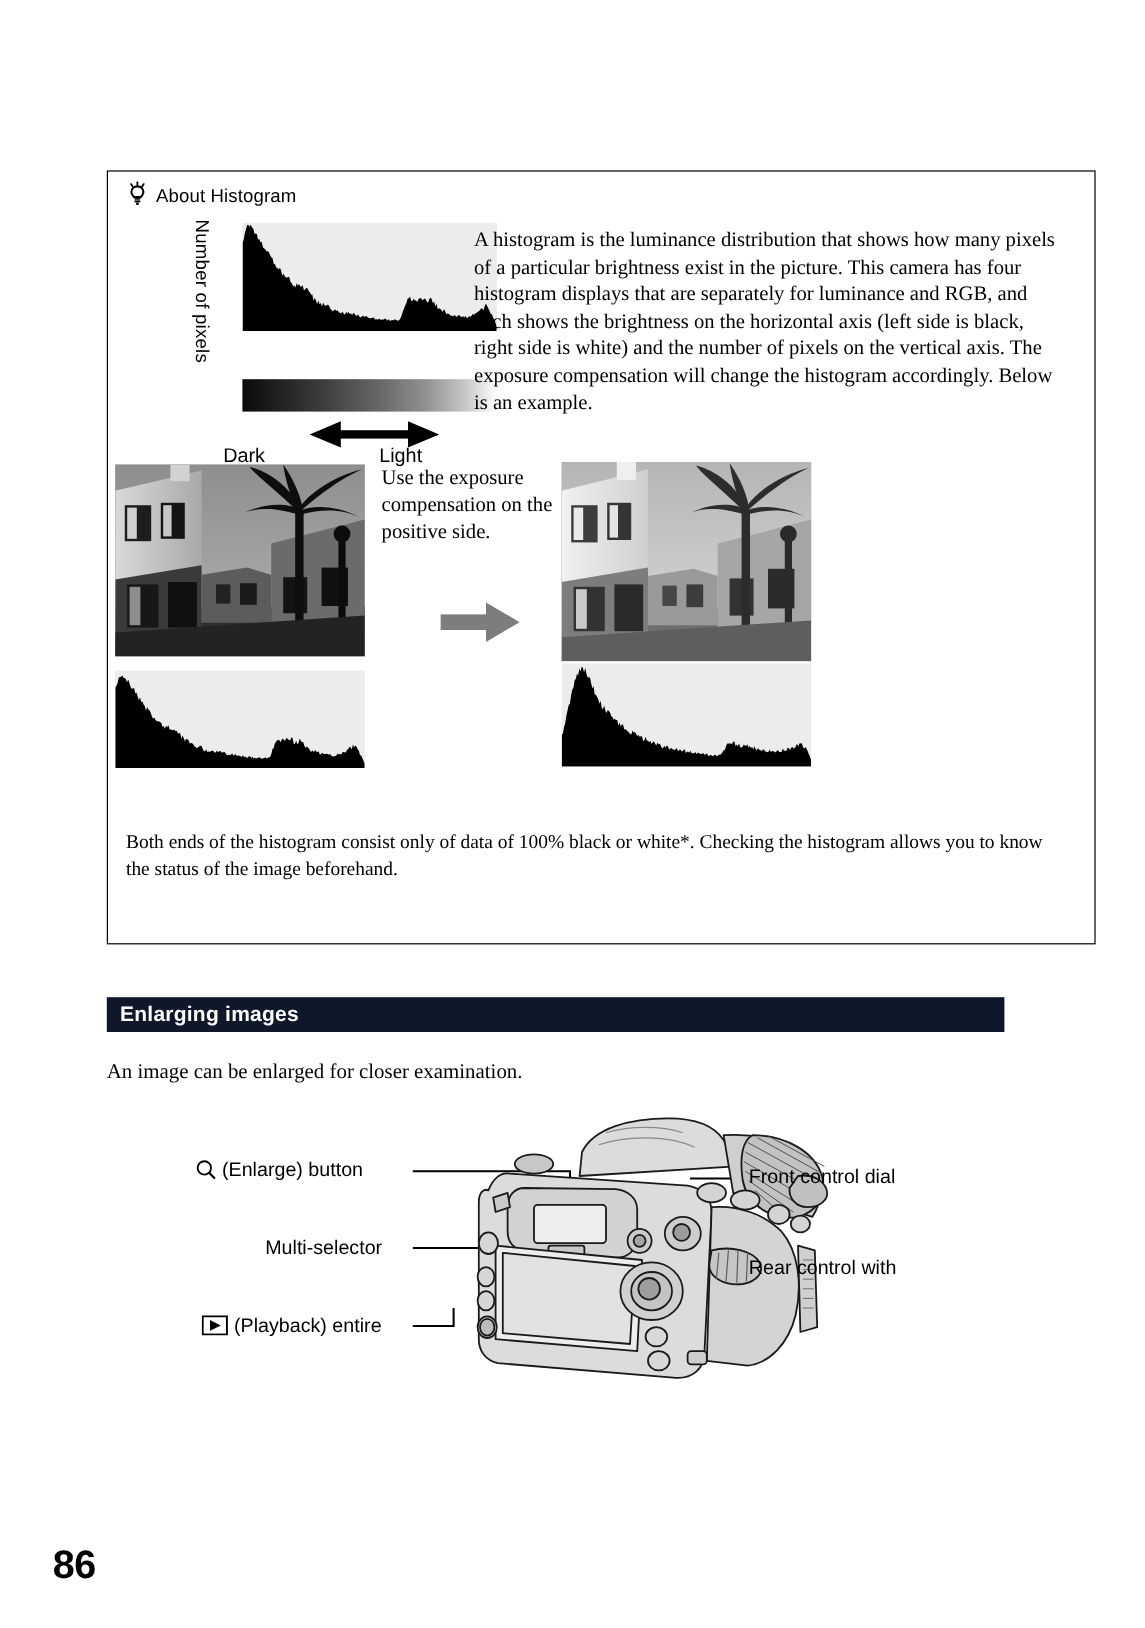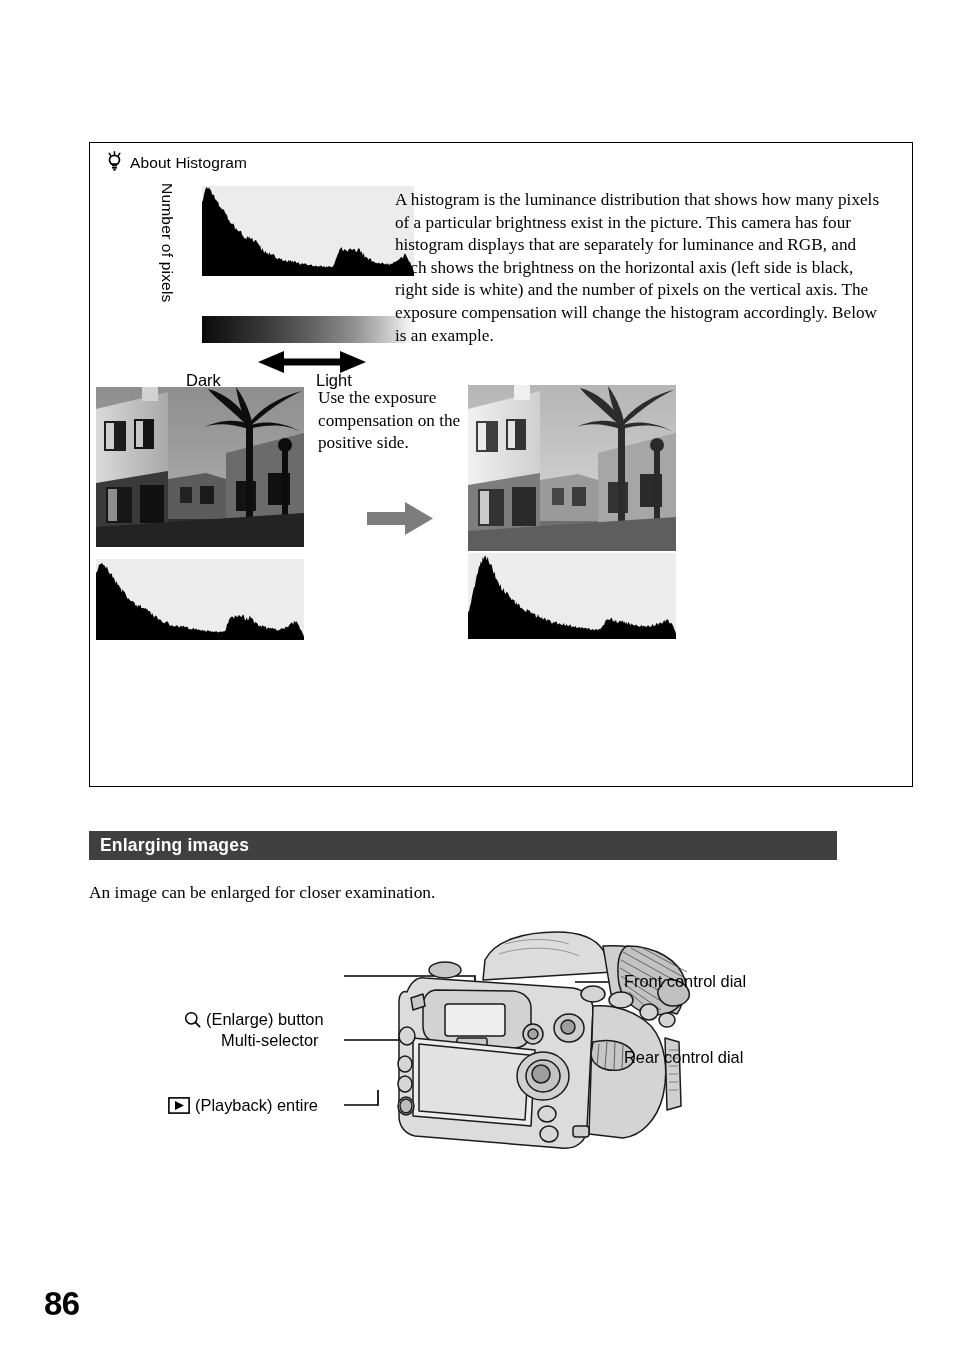--- a/index.html
+++ b/index.html
@@ -165,21 +165,21 @@
     text-indent: -11px;
   }
 
   
   #section-bar {
     position: absolute;
     left: 89px;
     top: 831px;
     width: 748px;
     height: 29px;
-    background: #404040;
+    background: #0f172a;
   }
   #section-bar .sec-title {
     position: absolute;
     left: 11px;
     top: 4px;
     color: #fff;
     font-family: "Liberation Sans", sans-serif;
     font-weight: bold;
     font-size: 17.5px;
     letter-spacing: .2px;
@@ -199,21 +199,21 @@
     top: 930px;
     width: 700px;
     height: 225px;
   }
   .cam-label {
     position: absolute;
     font-family: "Liberation Sans", sans-serif;
     font-size: 16.4px;
     white-space: nowrap;
   }
-  #lbl-enlarge   { left: 64px;  top: 36px; margin-top: 44px; }
+  #lbl-enlarge   { left: 43px;  top: 36px; }
   #lbl-multisel  { left: 101px; top: 101px; }
   #lbl-playback  { left: 48px;  top: 166px; }
   #lbl-front     { left: 504px; top: 42px; }
   #lbl-rear      { left: 504px; top: 118px; }
 
   .icon-inline { display:inline-block; vertical-align:-3px; margin-right:5px; }
 
   
   #page-number {
     position: absolute;
@@ -398,20 +398,21 @@
 
   <div class="photo" id="hist-right">
     <svg width="208" height="86" viewBox="0 0 208 86" preserveAspectRatio="none">
       <rect x="0" y="0" width="208" height="86" fill="#ececec"></rect>
       <path id="hist-after-path" fill="#000" d="M0,86 L0.00,58.35 L0.99,58.78 L1.97,53.30 L2.96,49.92 L3.94,43.64 L4.93,38.99 L5.91,34.45 L6.90,33.43 L7.89,26.55 L8.87,21.76 L9.86,20.08 L10.84,13.97 L11.83,12.87 L12.82,8.33 L13.80,10.17 L14.79,4.04 L15.77,6.49 L16.76,2.62 L17.74,3.55 L18.73,7.52 L19.72,3.51 L20.70,8.71 L21.69,11.46 L22.67,11.49 L23.66,11.55 L24.64,16.39 L25.63,20.77 L26.62,18.73 L27.60,25.60 L28.59,25.89 L29.57,27.81 L30.56,29.74 L31.55,33.48 L32.53,31.03 L33.52,36.96 L34.50,38.05 L35.49,34.68 L36.47,39.22 L37.46,41.18 L38.45,38.63 L39.43,39.58 L40.42,40.97 L41.40,43.78 L42.39,44.54 L43.37,46.88 L44.36,45.90 L45.35,47.31 L46.33,46.74 L47.32,51.87 L48.30,49.09 L49.29,52.37 L50.27,50.77 L51.26,50.92 L52.25,54.99 L53.23,54.73 L54.22,55.49 L55.20,56.61 L56.19,57.37 L57.18,58.78 L58.16,58.81 L59.15,55.71 L60.13,57.58 L61.12,56.90 L62.10,58.52 L63.09,60.41 L64.08,59.48 L65.06,61.01 L66.05,60.52 L67.03,60.69 L68.02,64.64 L69.00,63.81 L69.99,60.94 L70.98,64.33 L71.96,64.09 L72.95,65.50 L73.93,64.19 L74.92,66.84 L75.91,65.80 L76.89,64.80 L77.88,66.65 L78.86,68.23 L79.85,65.96 L80.83,67.17 L81.82,66.78 L82.81,68.75 L83.79,70.69 L84.78,69.89 L85.76,68.77 L86.75,69.86 L87.73,68.26 L88.72,68.99 L89.71,71.71 L90.69,70.82 L91.68,70.34 L92.66,71.57 L93.65,71.68 L94.64,72.17 L95.62,70.07 L96.61,72.10 L97.59,73.12 L98.58,71.08 L99.56,72.63 L100.55,73.15 L101.54,72.01 L102.52,71.43 L103.51,74.40 L104.49,73.44 L105.48,73.46 L106.46,74.28 L107.45,72.64 L108.44,74.94 L109.42,74.42 L110.41,74.84 L111.39,73.72 L112.38,75.24 L113.36,74.47 L114.35,74.37 L115.34,75.28 L116.32,75.36 L117.31,74.95 L118.29,74.77 L119.28,76.24 L120.27,75.29 L121.25,74.99 L122.24,76.95 L123.22,76.89 L124.21,75.90 L125.19,76.50 L126.18,77.48 L127.17,76.20 L128.15,75.88 L129.14,77.28 L130.12,76.83 L131.11,75.79 L132.09,76.18 L133.08,75.08 L134.07,74.12 L135.05,72.03 L136.04,72.28 L137.02,68.88 L138.01,66.64 L139.00,66.73 L139.98,66.20 L140.97,67.03 L141.95,66.82 L142.94,65.26 L143.92,64.80 L144.91,68.70 L145.90,67.45 L146.88,68.88 L147.87,66.38 L148.85,69.67 L149.84,69.82 L150.82,69.25 L151.81,67.42 L152.80,68.22 L153.78,68.77 L154.77,67.13 L155.75,69.97 L156.74,68.38 L157.73,70.63 L158.71,69.29 L159.70,71.52 L160.68,68.60 L161.67,71.34 L162.65,72.27 L163.64,70.30 L164.63,71.80 L165.61,72.01 L166.60,72.94 L167.58,71.75 L168.57,71.64 L169.55,73.10 L170.54,73.36 L171.53,73.92 L172.51,73.18 L173.50,71.74 L174.48,73.68 L175.47,72.84 L176.45,73.06 L177.44,73.45 L178.43,74.05 L179.41,72.64 L180.40,72.26 L181.38,73.63 L182.37,73.63 L183.36,73.50 L184.34,70.83 L185.33,72.67 L186.31,72.66 L187.30,72.76 L188.28,70.33 L189.27,70.31 L190.26,72.09 L191.24,70.33 L192.23,69.27 L193.21,70.59 L194.20,70.46 L195.18,68.88 L196.17,66.88 L197.16,69.12 L198.14,66.64 L199.13,66.66 L200.11,66.25 L201.10,69.54 L202.09,70.79 L203.07,69.53 L204.06,70.93 L205.04,72.87 L206.03,75.46 L207.01,77.65 L208.00,80.74 L208,86 Z"></path>
     </svg>
   </div>
 
 
   <div id="box-note">
+    <p>Both ends of the histogram consist only of data of 100% black or white*. Checking the histogram allows you to know the status of the image beforehand.</p>
   </div>
 </div>
 
 <div id="section-bar">
   <span class="sec-title">Enlarging images</span>
 </div>
 <div id="section-intro">An image can be enlarged for closer examination.</div>
 
 <div id="camera-figure">
 
@@ -543,16 +544,16 @@
   <div class="cam-label" id="lbl-playback">
     <span class="icon-inline">
       <svg width="22" height="17" viewBox="0 0 22 17">
         <rect x="0.9" y="0.9" width="20.2" height="15.2" fill="#fff" stroke="#000" stroke-width="1.6"></rect>
         <polygon points="7,4 16,8.5 7,13" fill="#000"></polygon>
       </svg>
     </span><span>(Playback) entire</span>
   </div>
 
   <div class="cam-label" id="lbl-front">Front control dial</div>
-  <div class="cam-label" id="lbl-rear">Rear control dial</div>
+  <div class="cam-label" id="lbl-rear">Rear control with</div>
 </div>
 
 <div id="page-number">86</div>
 
 </body></html>

